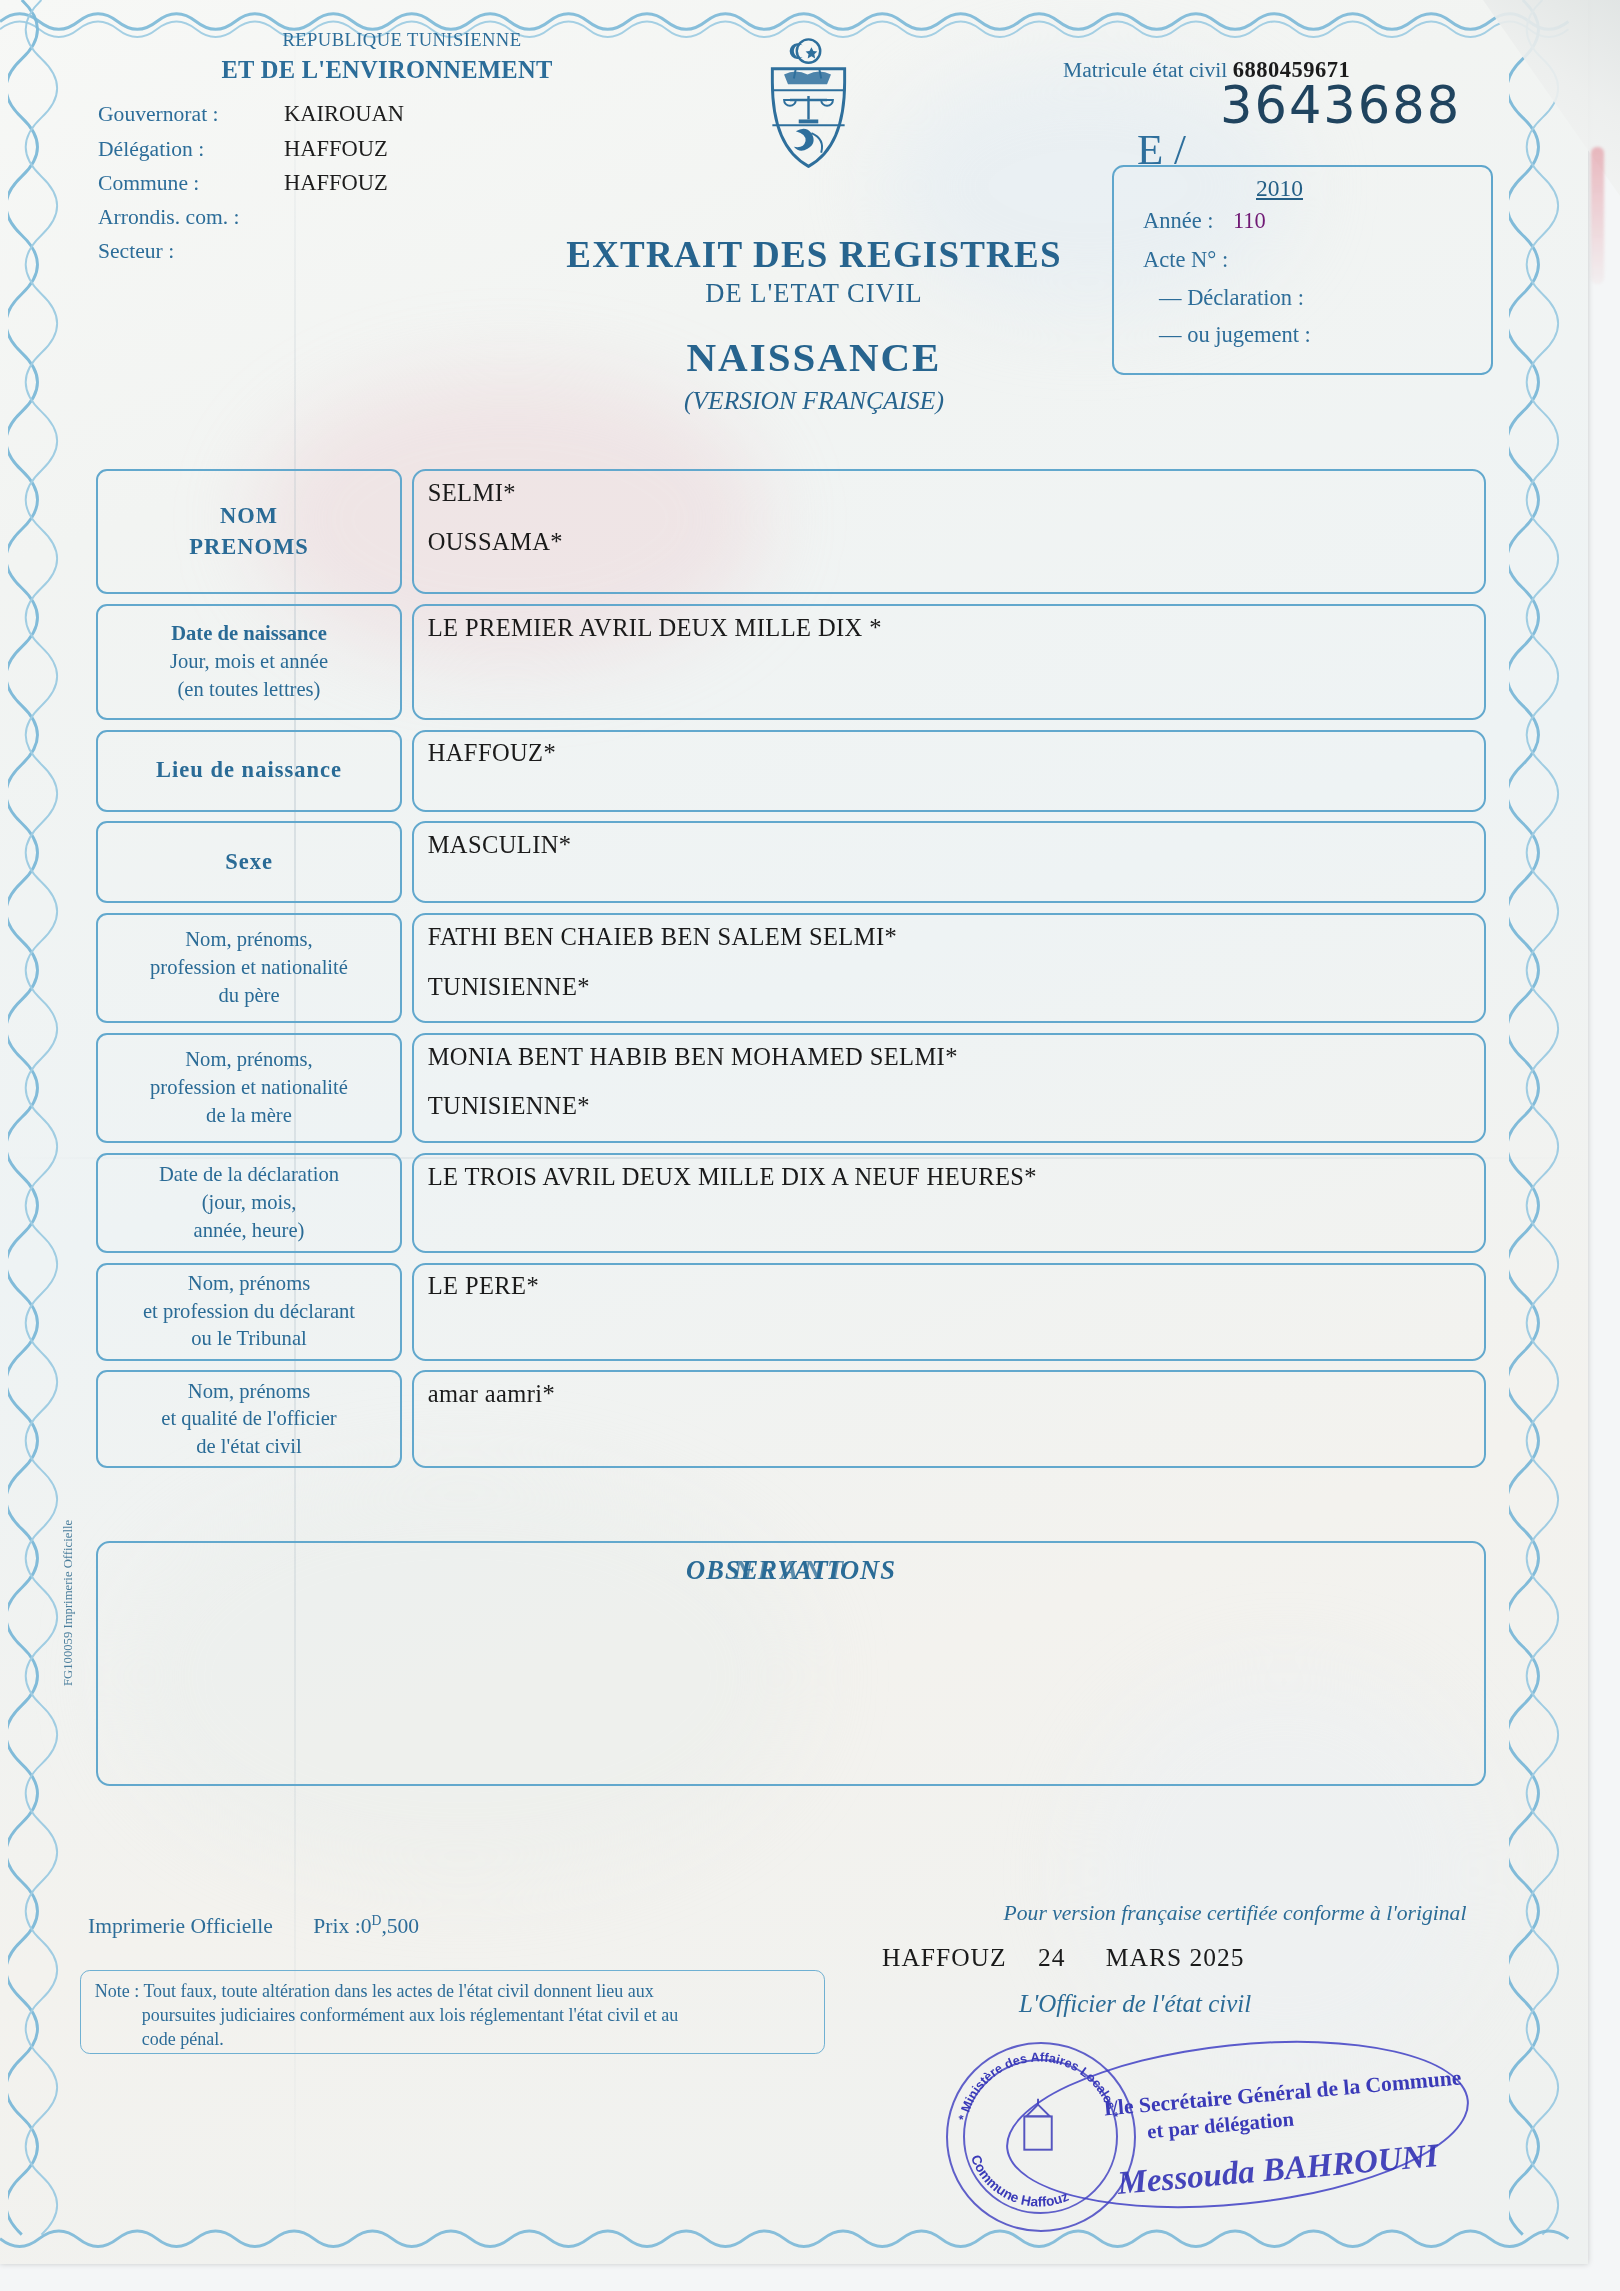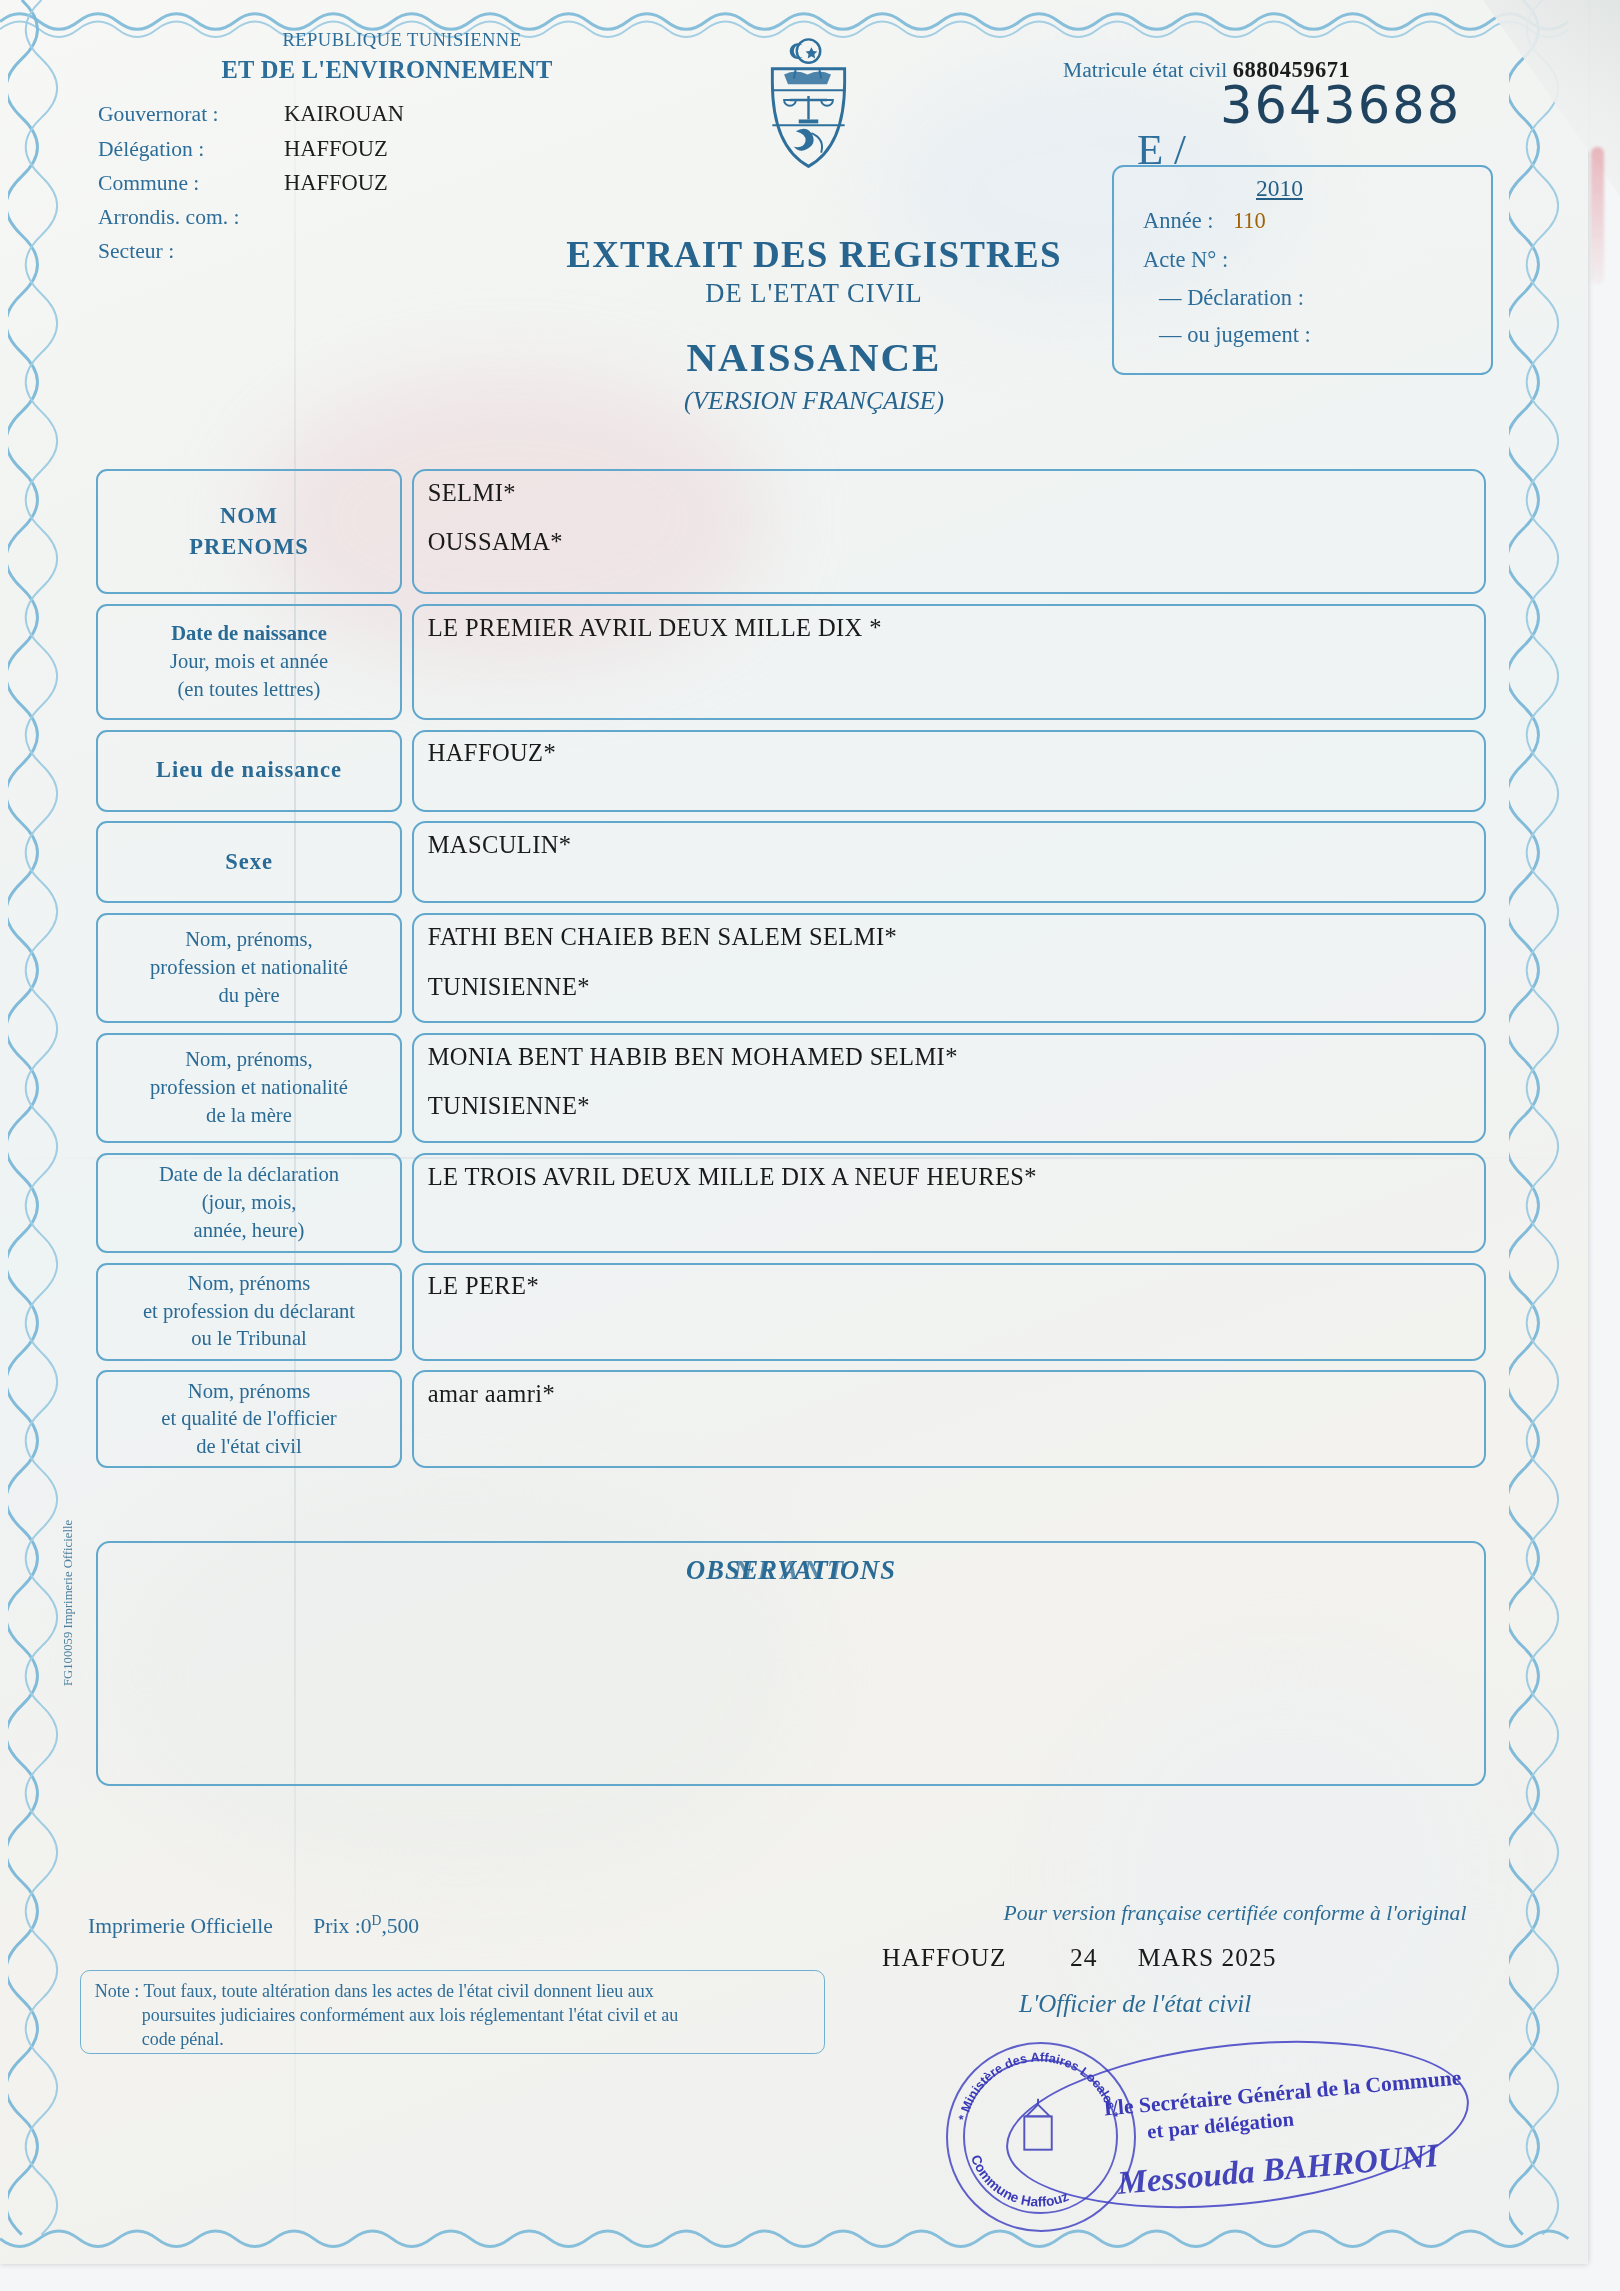--- a/index.html
+++ b/index.html
@@ -185,21 +185,21 @@
     color: #245f86;
     text-decoration: underline;
   }
   .acte-box .ln {
     position: absolute;
     left: 29px;
     font-size: 22.5px;
     color: #2d6d99;
     white-space: nowrap;
   }
-  .acte-box .ln .v { color: #a16207; }
+  .acte-box .ln .v { color: #701a75; }
 
   
   .title-block {
     position: absolute;
     left: 510px;
     top: 233px;
     width: 608px;
     text-align: center;
     color: #27648e;
   }
@@ -339,21 +339,21 @@
     text-align: center;
   }
   .certif-place {
     position: absolute;
     left: 882px;
     top: 1943px;
     font-size: 25.5px;
     color: #1a1a1a;
     letter-spacing: 1px;
   }
-  .certif-place .d { margin-left: 56px; }
+  .certif-place .d { margin-left: 24px; }
   .certif-place .m { margin-left: 33px; }
   .officier {
     position: absolute;
     left: 1019px;
     top: 1990px;
     font-size: 25px;
     font-style: italic;
     font-weight: normal;
     color: #2a6b96;
   }

